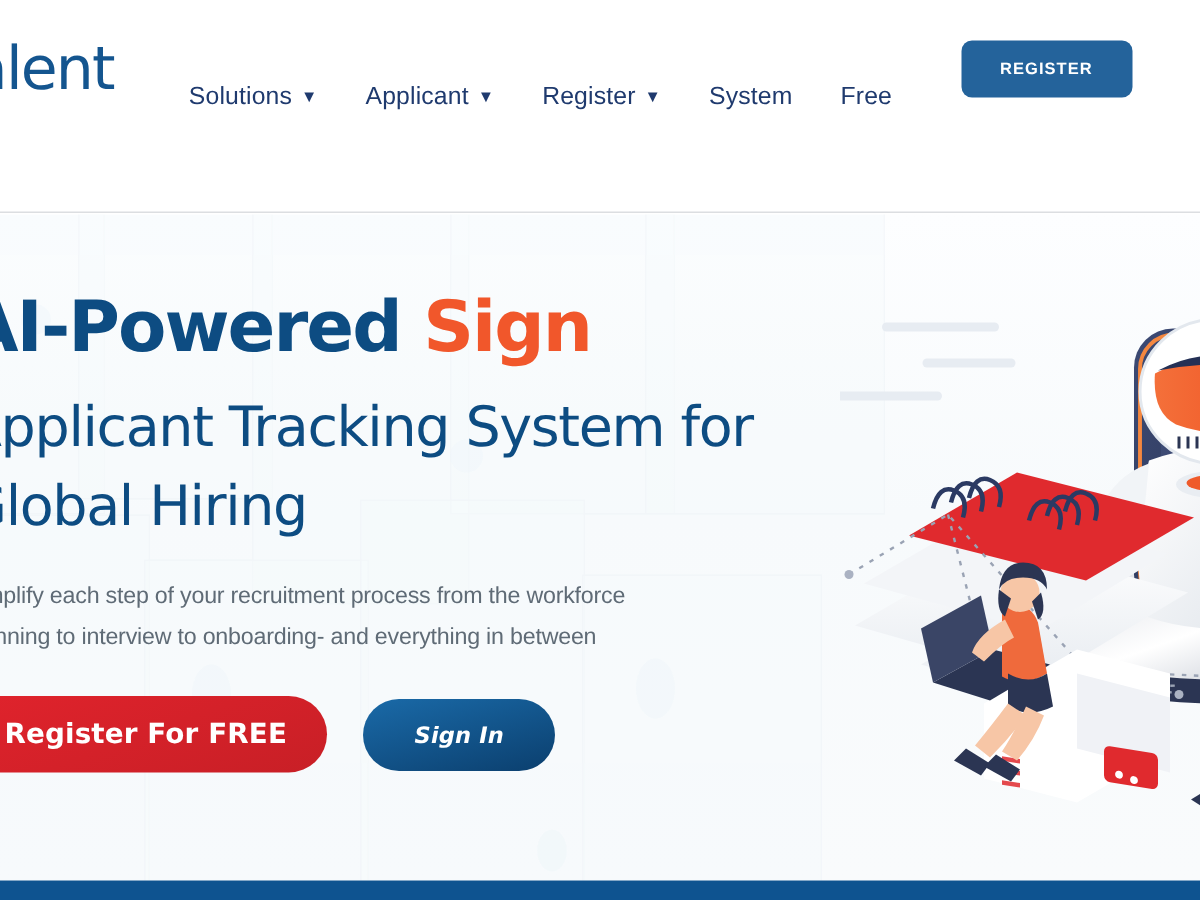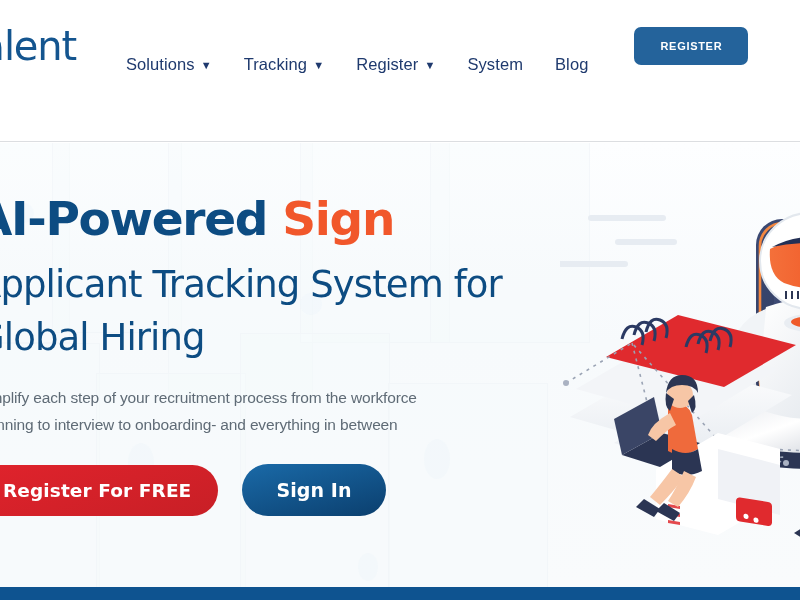--- a/index.html
+++ b/index.html
@@ -189,21 +189,22 @@
     letter-spacing: 0.1px;
   }
   .btn-register {
     background: linear-gradient(160deg, #e0232c 0%, #c81f26 100%);
     padding: 15px 27px;
     font-size: 18.5px;
   }
   .btn-signin {
     background: linear-gradient(165deg, #1a6aa8 0%, #0b3f6e 100%);
     padding: 15px 34px;
-    font-size: 19px;
+    font-size: 15px;
+    font-style: italic;
   }
 
   
   .illo {
     position: absolute;
     top: 14px;
     left: 560px;
     width: 340px;
     height: 400px;
     z-index: 4;
@@ -232,32 +233,32 @@
       <div class="logo">
         <span class="logo-text">Talent</span>
       </div>
 
       <nav class="nav">
         <div class="nav-item">
           <span>Solutions</span>
           <span class="caret">▼</span>
         </div>
         <div class="nav-item">
-          <span>Tracking</span>
+          <span>Applicant</span>
           <span class="caret">▼</span>
         </div>
         <div class="nav-item">
           <span>Register</span>
           <span class="caret">▼</span>
         </div>
         <div class="nav-item">
           <span>System</span>
         </div>
         <div class="nav-item">
-          <span>Blog</span>
+          <span>Free</span>
         </div>
       </nav>
 
       <button class="register-btn">REGISTER</button>
     </div>
   </header>
 
   <section class="hero">
 
     <div class="hero-bg">

